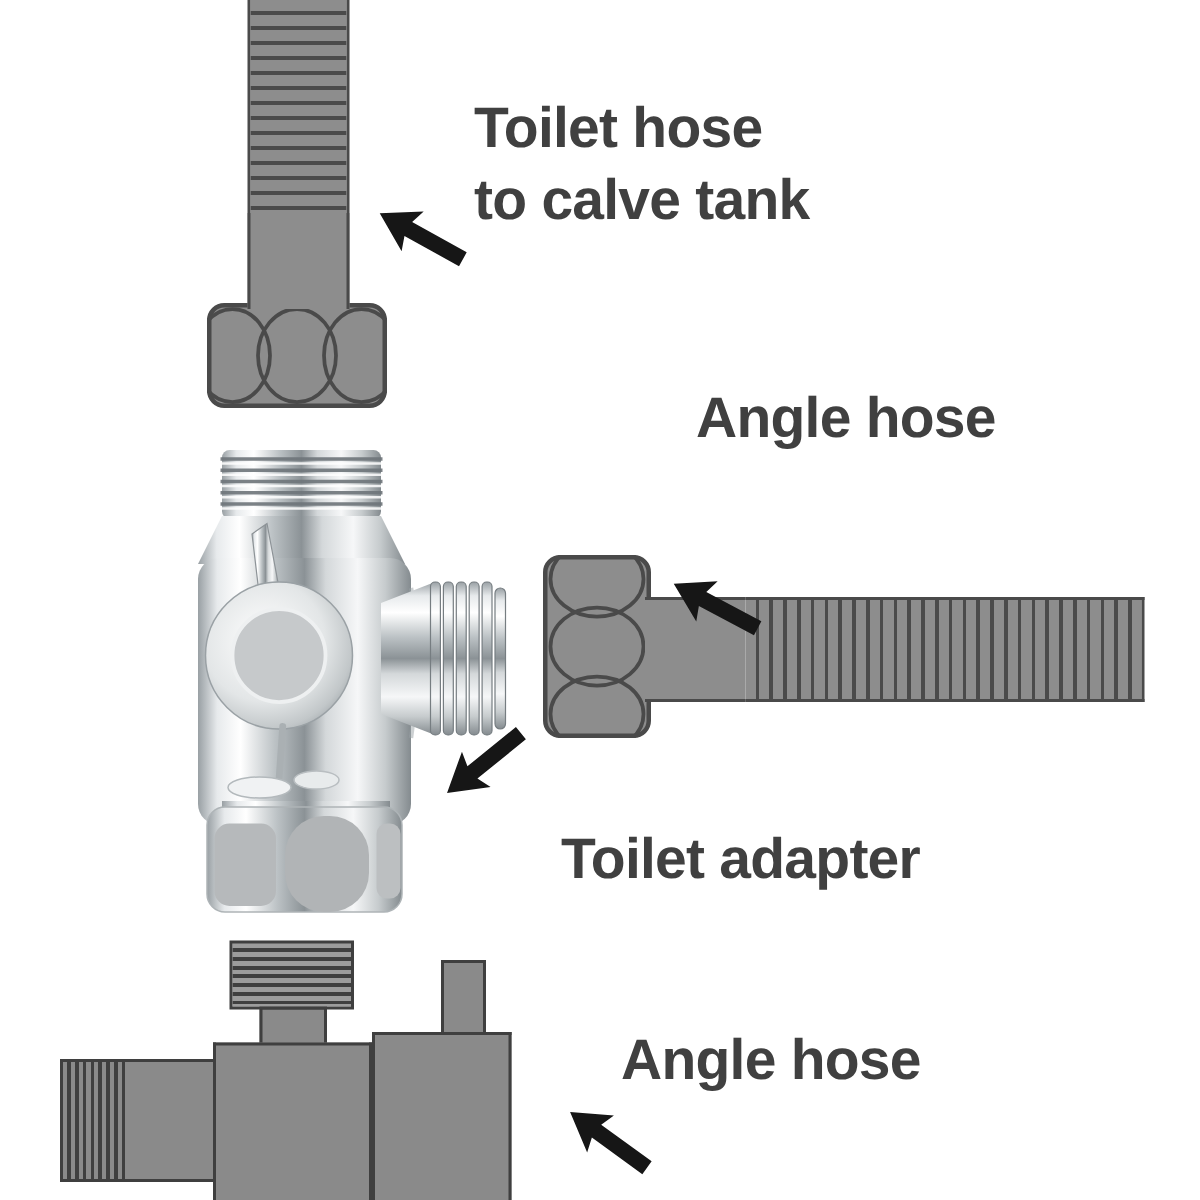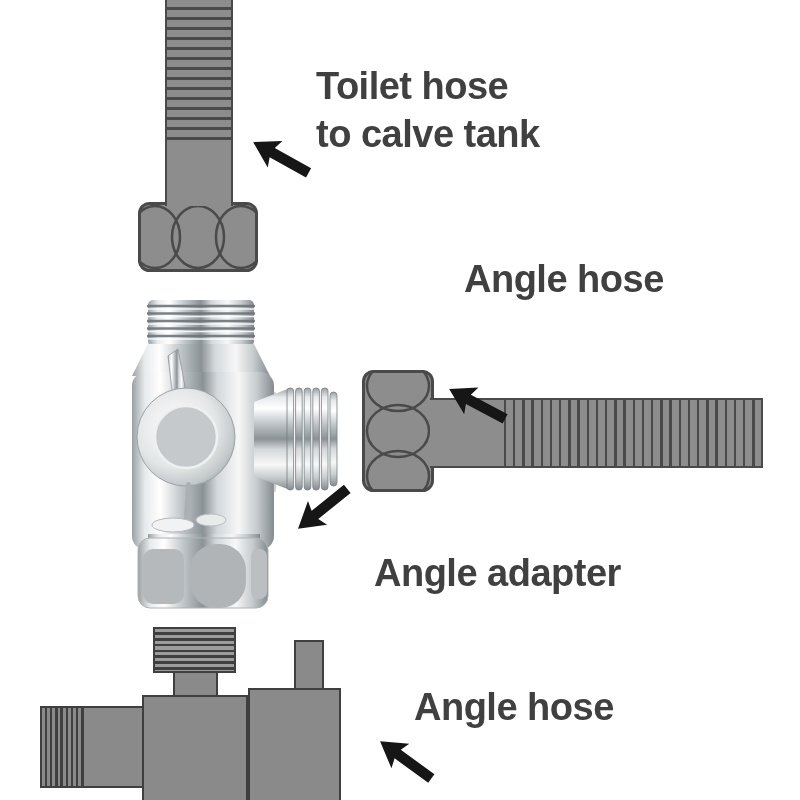--- a/index.html
+++ b/index.html
@@ -180,21 +180,21 @@
   <div class="abs ribbed-h" style="left:497px; top:398px; width:266px; height:70px;"></div>
 
   <div class="label" style="left:464px; top:255px;">
     <div>Angle hose</div>
   </div>
   <svg class="arrow" style="left:448px; top:370px; transform:rotate(28deg);" width="66" height="37" viewBox="0 0 100 56">
     <polygon points="2,28 40,5 35,20 98,20 98,36 35,36 40,51"></polygon>
   </svg>
 
   <div class="label" style="left:374px; top:549px;">
-    <div>Angle adapter</div>
+    <div>Toilet adapter</div>
   </div>
   <svg class="arrow" style="left:297px; top:511px; transform:rotate(-39deg);" width="66" height="37" viewBox="0 0 100 56">
     <polygon points="2,28 40,5 35,20 98,20 98,36 35,36 40,51"></polygon>
   </svg>
 
   <div class="abs av-stem" style="left:173px; top:671px; width:45px; height:28px;"></div>
   <div class="abs av-stem" style="left:294px; top:640px; width:30px; height:52px;"></div>
   <div class="abs av-knob" style="left:153px; top:627px; width:83px; height:46px;"></div>
   <div class="abs av-threads" style="left:40px; top:706px; width:46px; height:82px;"></div>
   <div class="abs av" style="left:86px; top:706px; width:60px; height:82px; border-left:none; border-right:none;"></div>

